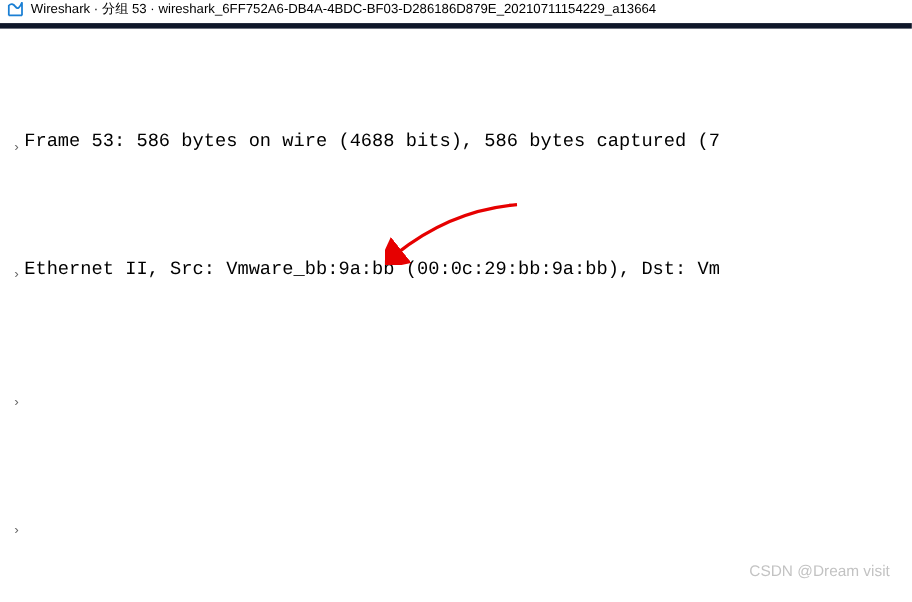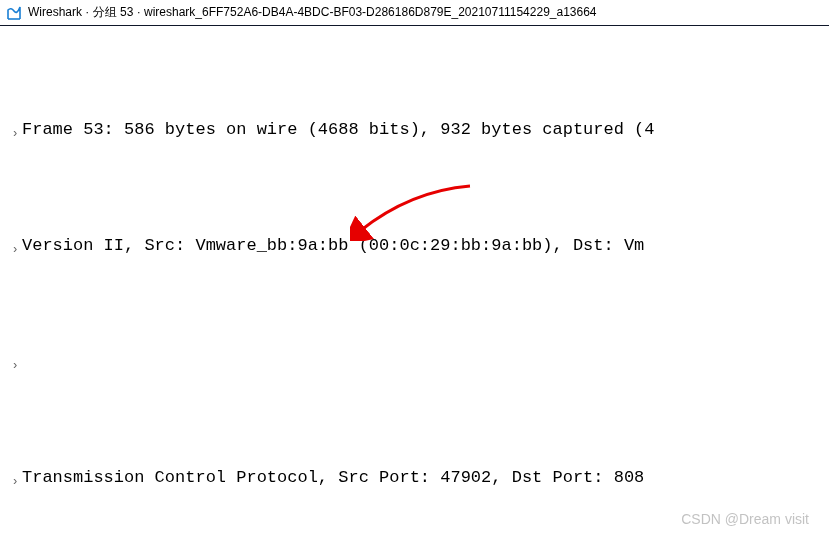--- a/index.html
+++ b/index.html
@@ -8,23 +8,23 @@
     font-size: 13px;
     background: #fff;
     width: 829px;
     height: 547px;
     overflow: hidden;
     position: relative;
   }
   .titlebar {
     height: 26px;
     background: #fff;
-    border-bottom: 1px solid #0f172a;
+    border-bottom: 5px solid #0f172a;
     display: flex;
-    align-items: center;
+    align-items: flex-start;
     padding: 0 6px;
     gap: 6px;
   }
   .titlebar .fin-icon {
     width: 16px; height: 16px;
     display: inline-flex; align-items: center; justify-content: center;
   }
   .titlebar .title-text { font-size: 12px; color: #000; }
   .packet-pane {
     font-family: Consolas, "Courier New", monospace;
@@ -66,35 +66,34 @@
       <path d="M2 14 L14 14" stroke="#1a7fd4" stroke-width="1.6"></path>
     </svg>
   </span>
   <span class="title-text">Wireshark · 分组 53 · wireshark_6FF752A6-DB4A-4BDC-BF03-D286186D879E_20210711154229_a13664</span>
 </div>
 
 <div class="packet-pane">
 
   <div class="row">
     <span class="caret">›</span>
-    <span>Frame 53: 586 bytes on wire (4688 bits), 932 bytes captured (4</span>
+    <span>Frame 53: 586 bytes on wire (4688 bits), 586 bytes captured (7</span>
   </div>
 
   <div class="row">
     <span class="caret">›</span>
-    <span>Version II, Src: Vmware_bb:9a:bb (00:0c:29:bb:9a:bb), Dst: Vm</span>
+    <span>Ethernet II, Src: Vmware_bb:9a:bb (00:0c:29:bb:9a:bb), Dst: Vm</span>
   </div>
 
   <div class="row">
     <span class="caret">›</span>
   </div>
 
   <div class="row">
     <span class="caret">›</span>
-    <span>Transmission Control Protocol, Src Port: 47902, Dst Port: 808</span>
   </div>
 
   
 
   
 
   
 
   
 

